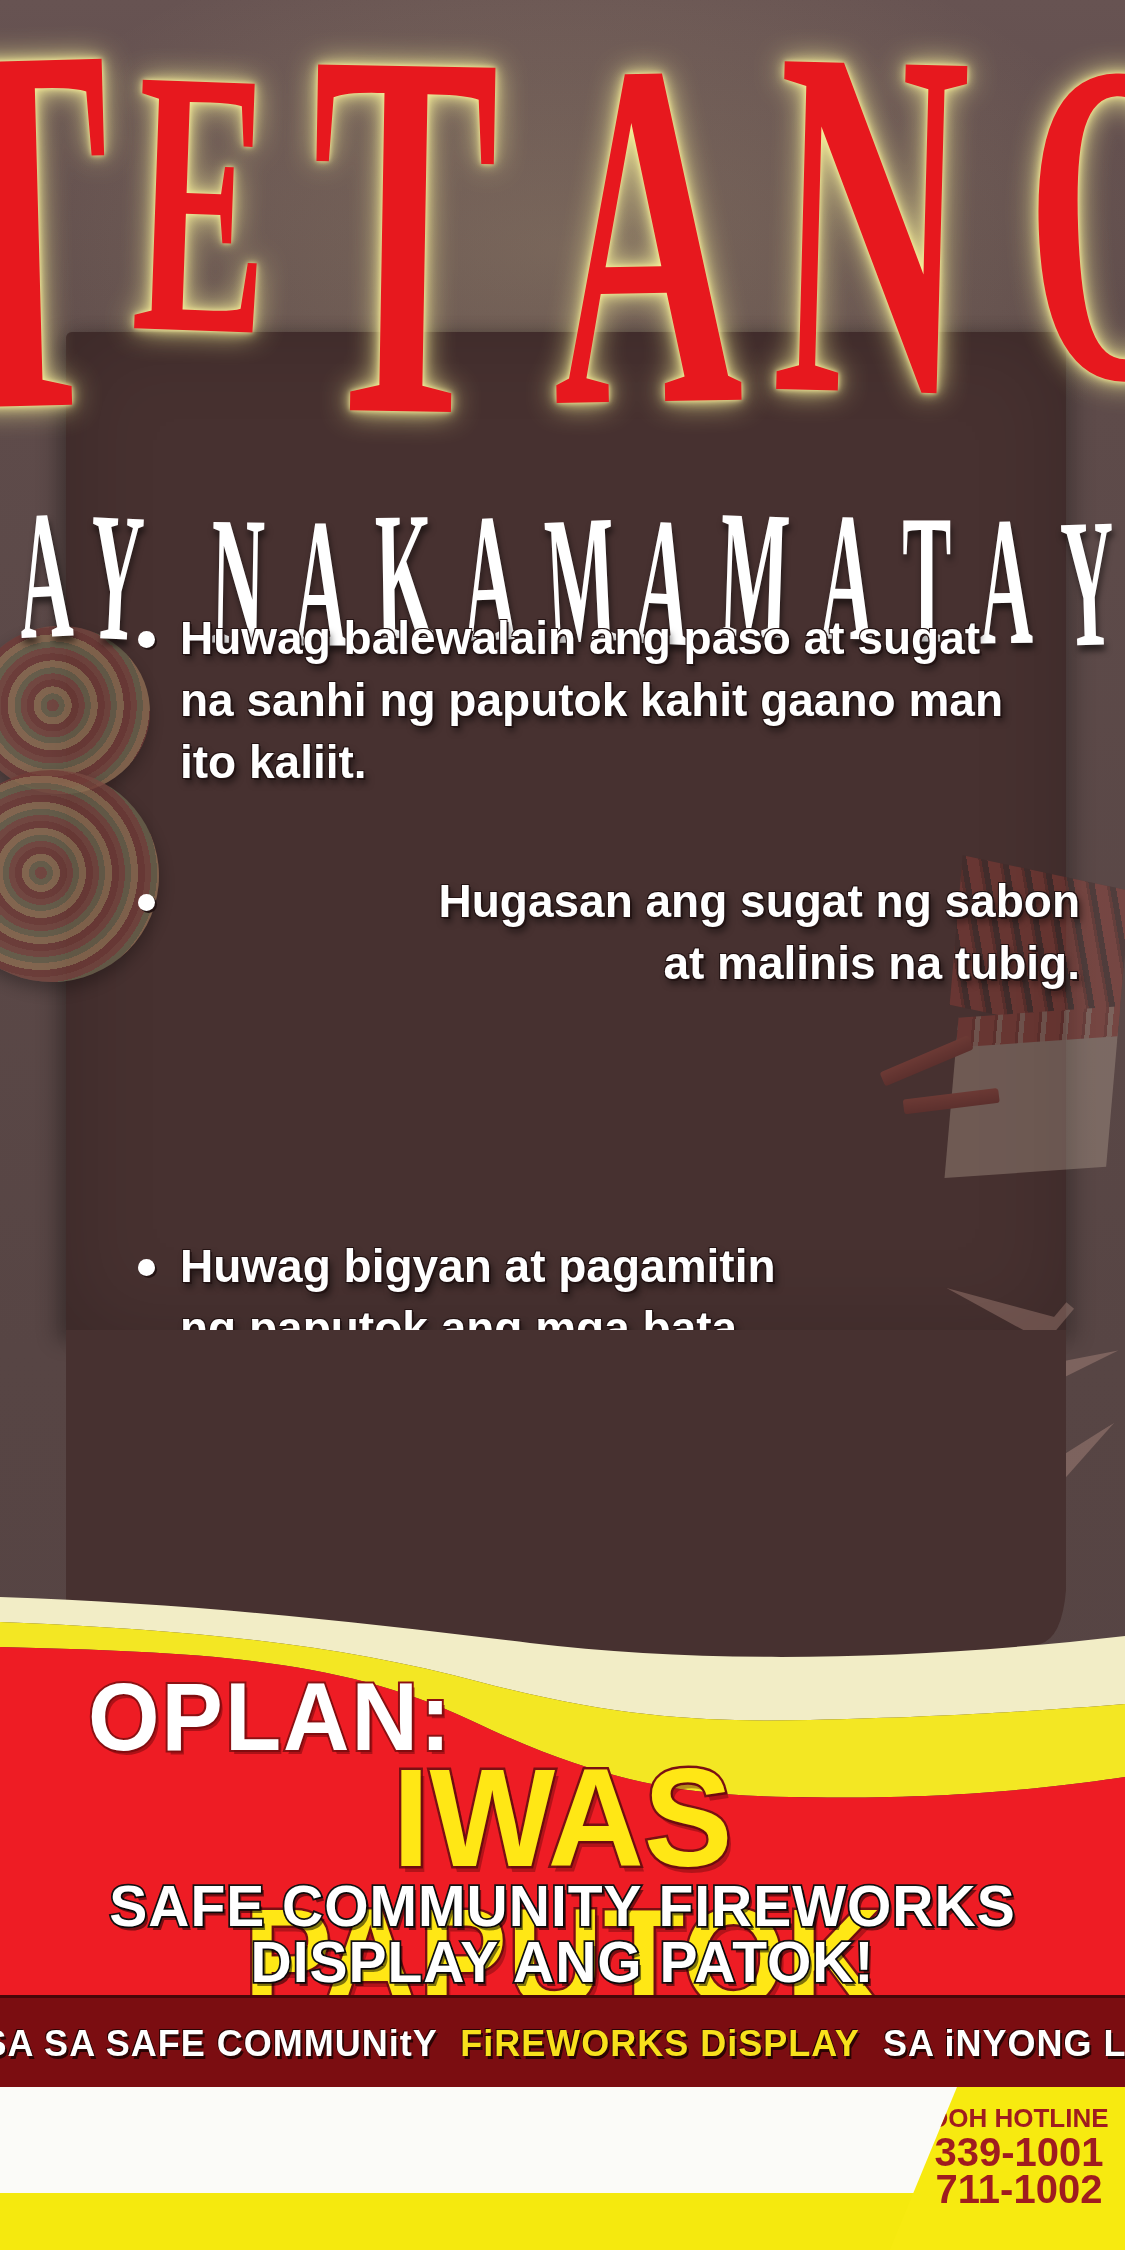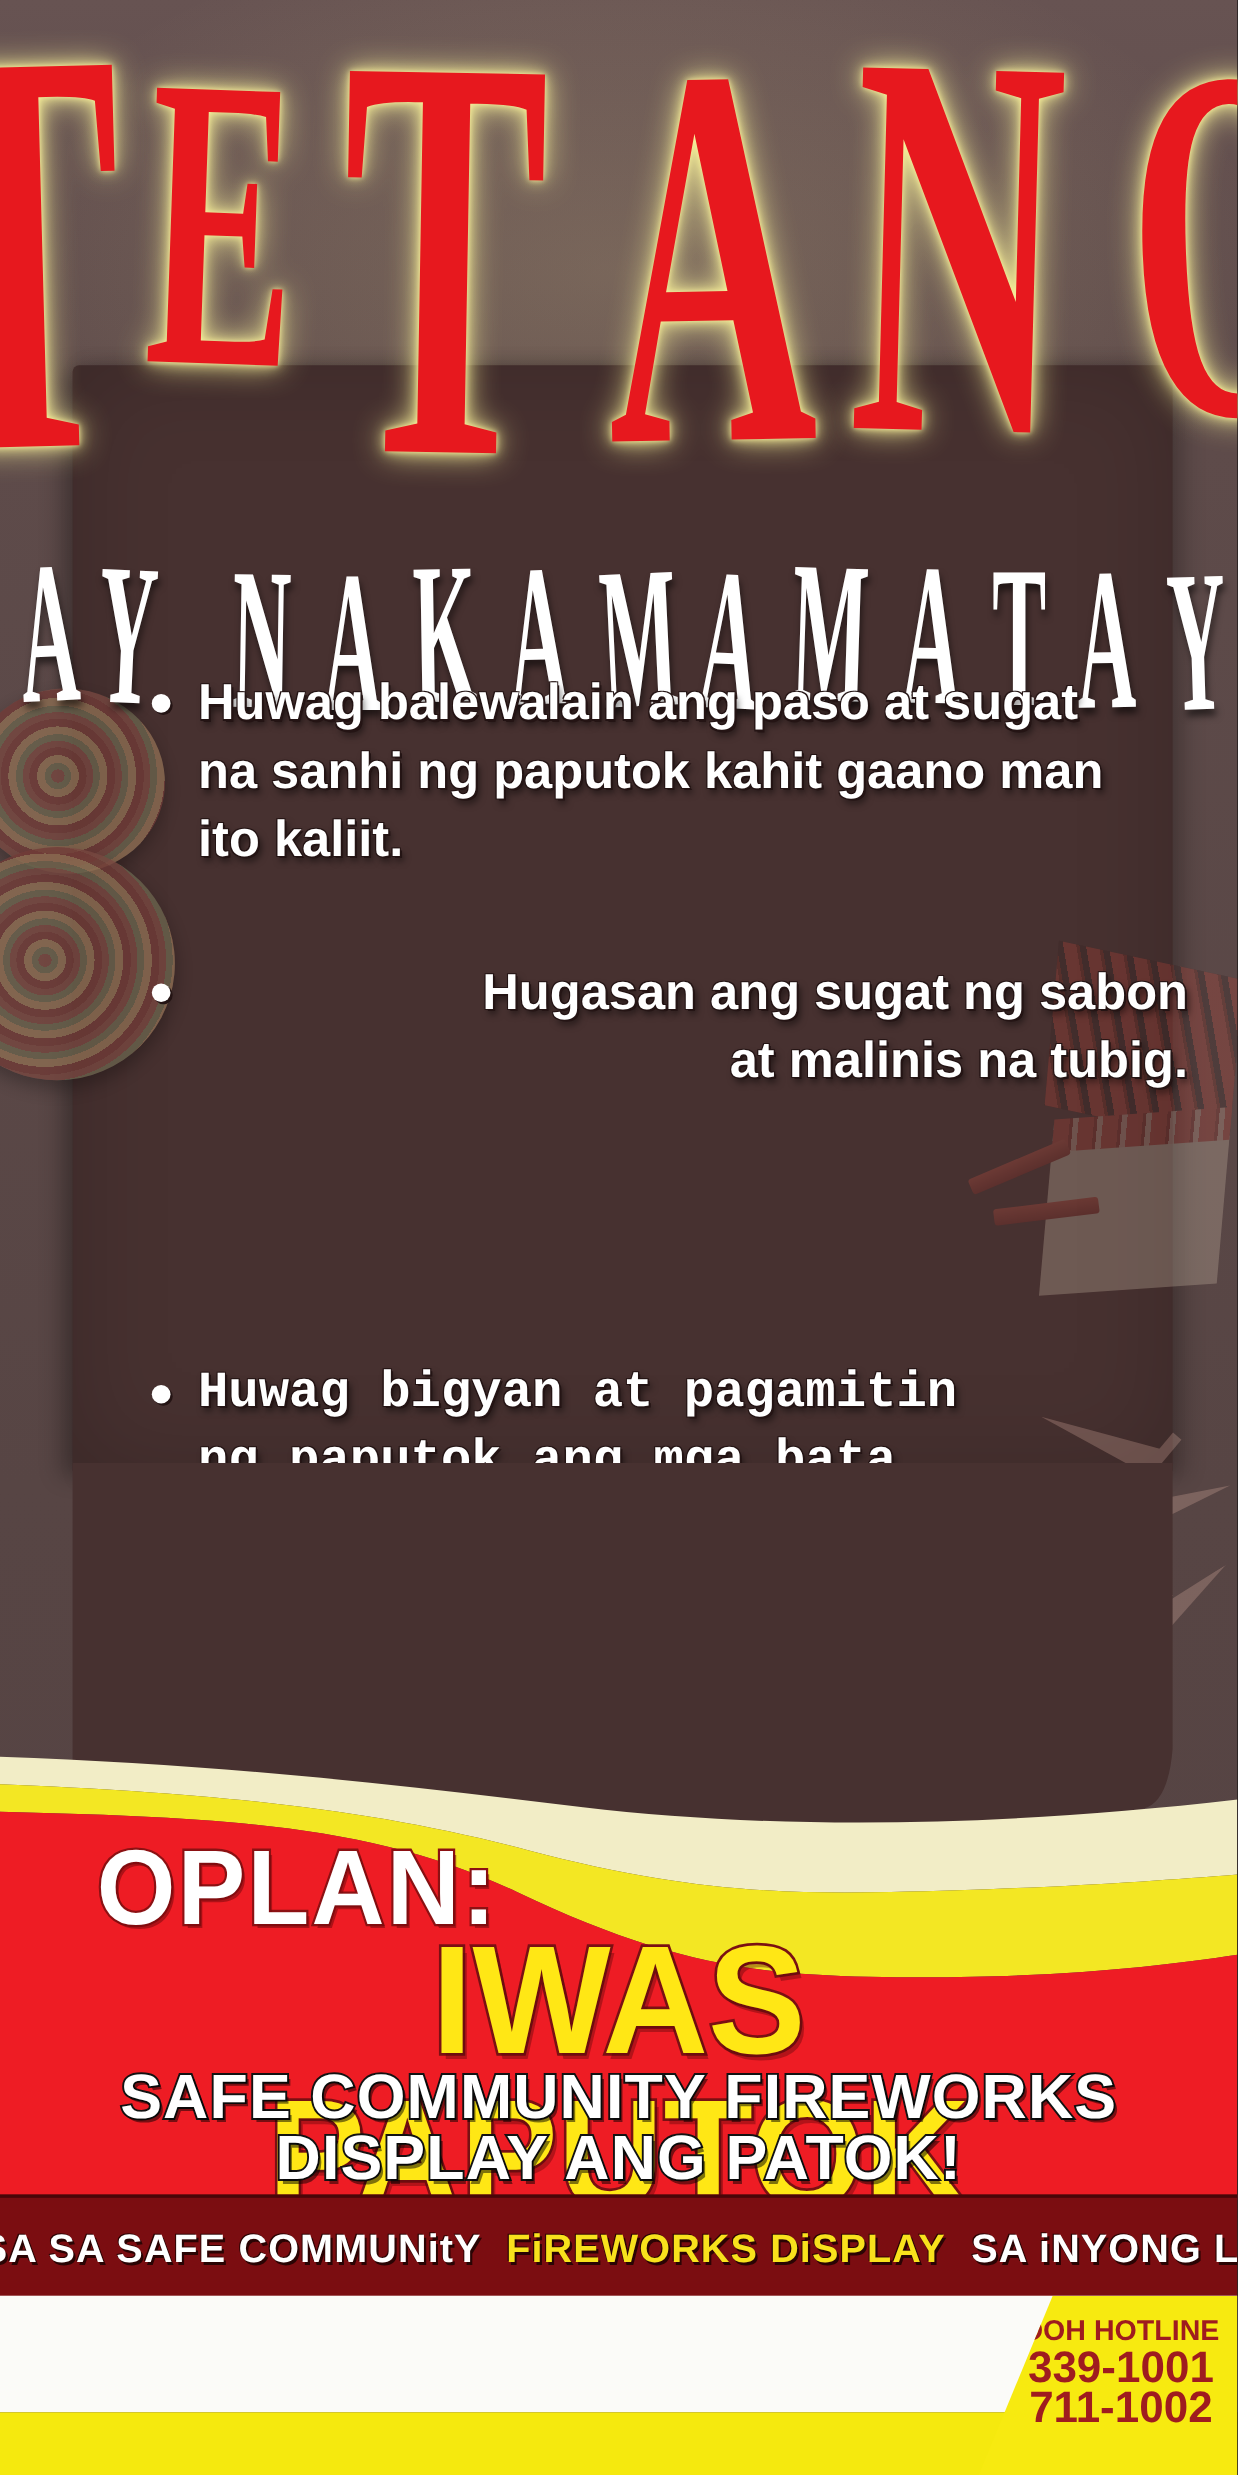--- a/index.html
+++ b/index.html
@@ -50,21 +50,21 @@
     font-family:"Liberation Serif",serif;font-weight:bold;color:#ffffff;font-size:92px;line-height:1;z-index:5;}
   .subtitle .lt{display:inline-block;transform-origin:50% 0;margin:0 7px;
     text-shadow:2px 3px 5px rgba(0,0,0,.55);}
   
   .bullet{position:absolute;left:120px;width:900px;padding-left:60px;z-index:5;
     font-size:46px;font-weight:bold;line-height:62px;color:#fff;
     text-shadow:2px 2px 0 #241414,-1px -1px 0 #241414,1px -1px 0 #241414,-1px 1px 0 #241414,3px 5px 7px rgba(0,0,0,.55);}
   .bullet:before{content:"";position:absolute;left:18px;top:24px;width:17px;height:17px;border-radius:50%;
     background:#fff;box-shadow:2px 2px 0 #241414;}
   .bullet span{display:block;}
-  .b1{top:607px;}.b2{top:870px;text-align:right;}.b3{top:1062px;}.b4{top:1235px;font-family:Liberation Mono, monospace;}.b5{top:1419px;}
+  .b1{top:607px;}.b2{top:870px;text-align:right;}.b3{top:1062px;}.b4{top:1235px;}.b5{top:1419px;}
   
   .wave{position:absolute;left:0;top:1330px;z-index:6;}
   
   .oplan{position:absolute;left:88px;top:1668px;z-index:7;font-size:92px;font-weight:900;color:#fff;line-height:1;
     letter-spacing:2px;-webkit-text-stroke:4px #8c1113;paint-order:stroke fill;
     text-shadow:3px 4px 0 rgba(120,10,12,.55);transform:scaleY(1.05);transform-origin:left top;}
   .campaign{position:absolute;left:55px;top:1748px;width:1015px;z-index:7;text-align:center;
     font-size:140px;font-weight:900;color:#ffe715;line-height:1;letter-spacing:0;
     -webkit-text-stroke:5px #7a1013;paint-order:stroke fill;transform:scaleX(.95);transform-origin:center top;
     text-shadow:4px 6px 0 rgba(90,8,10,.4);}

